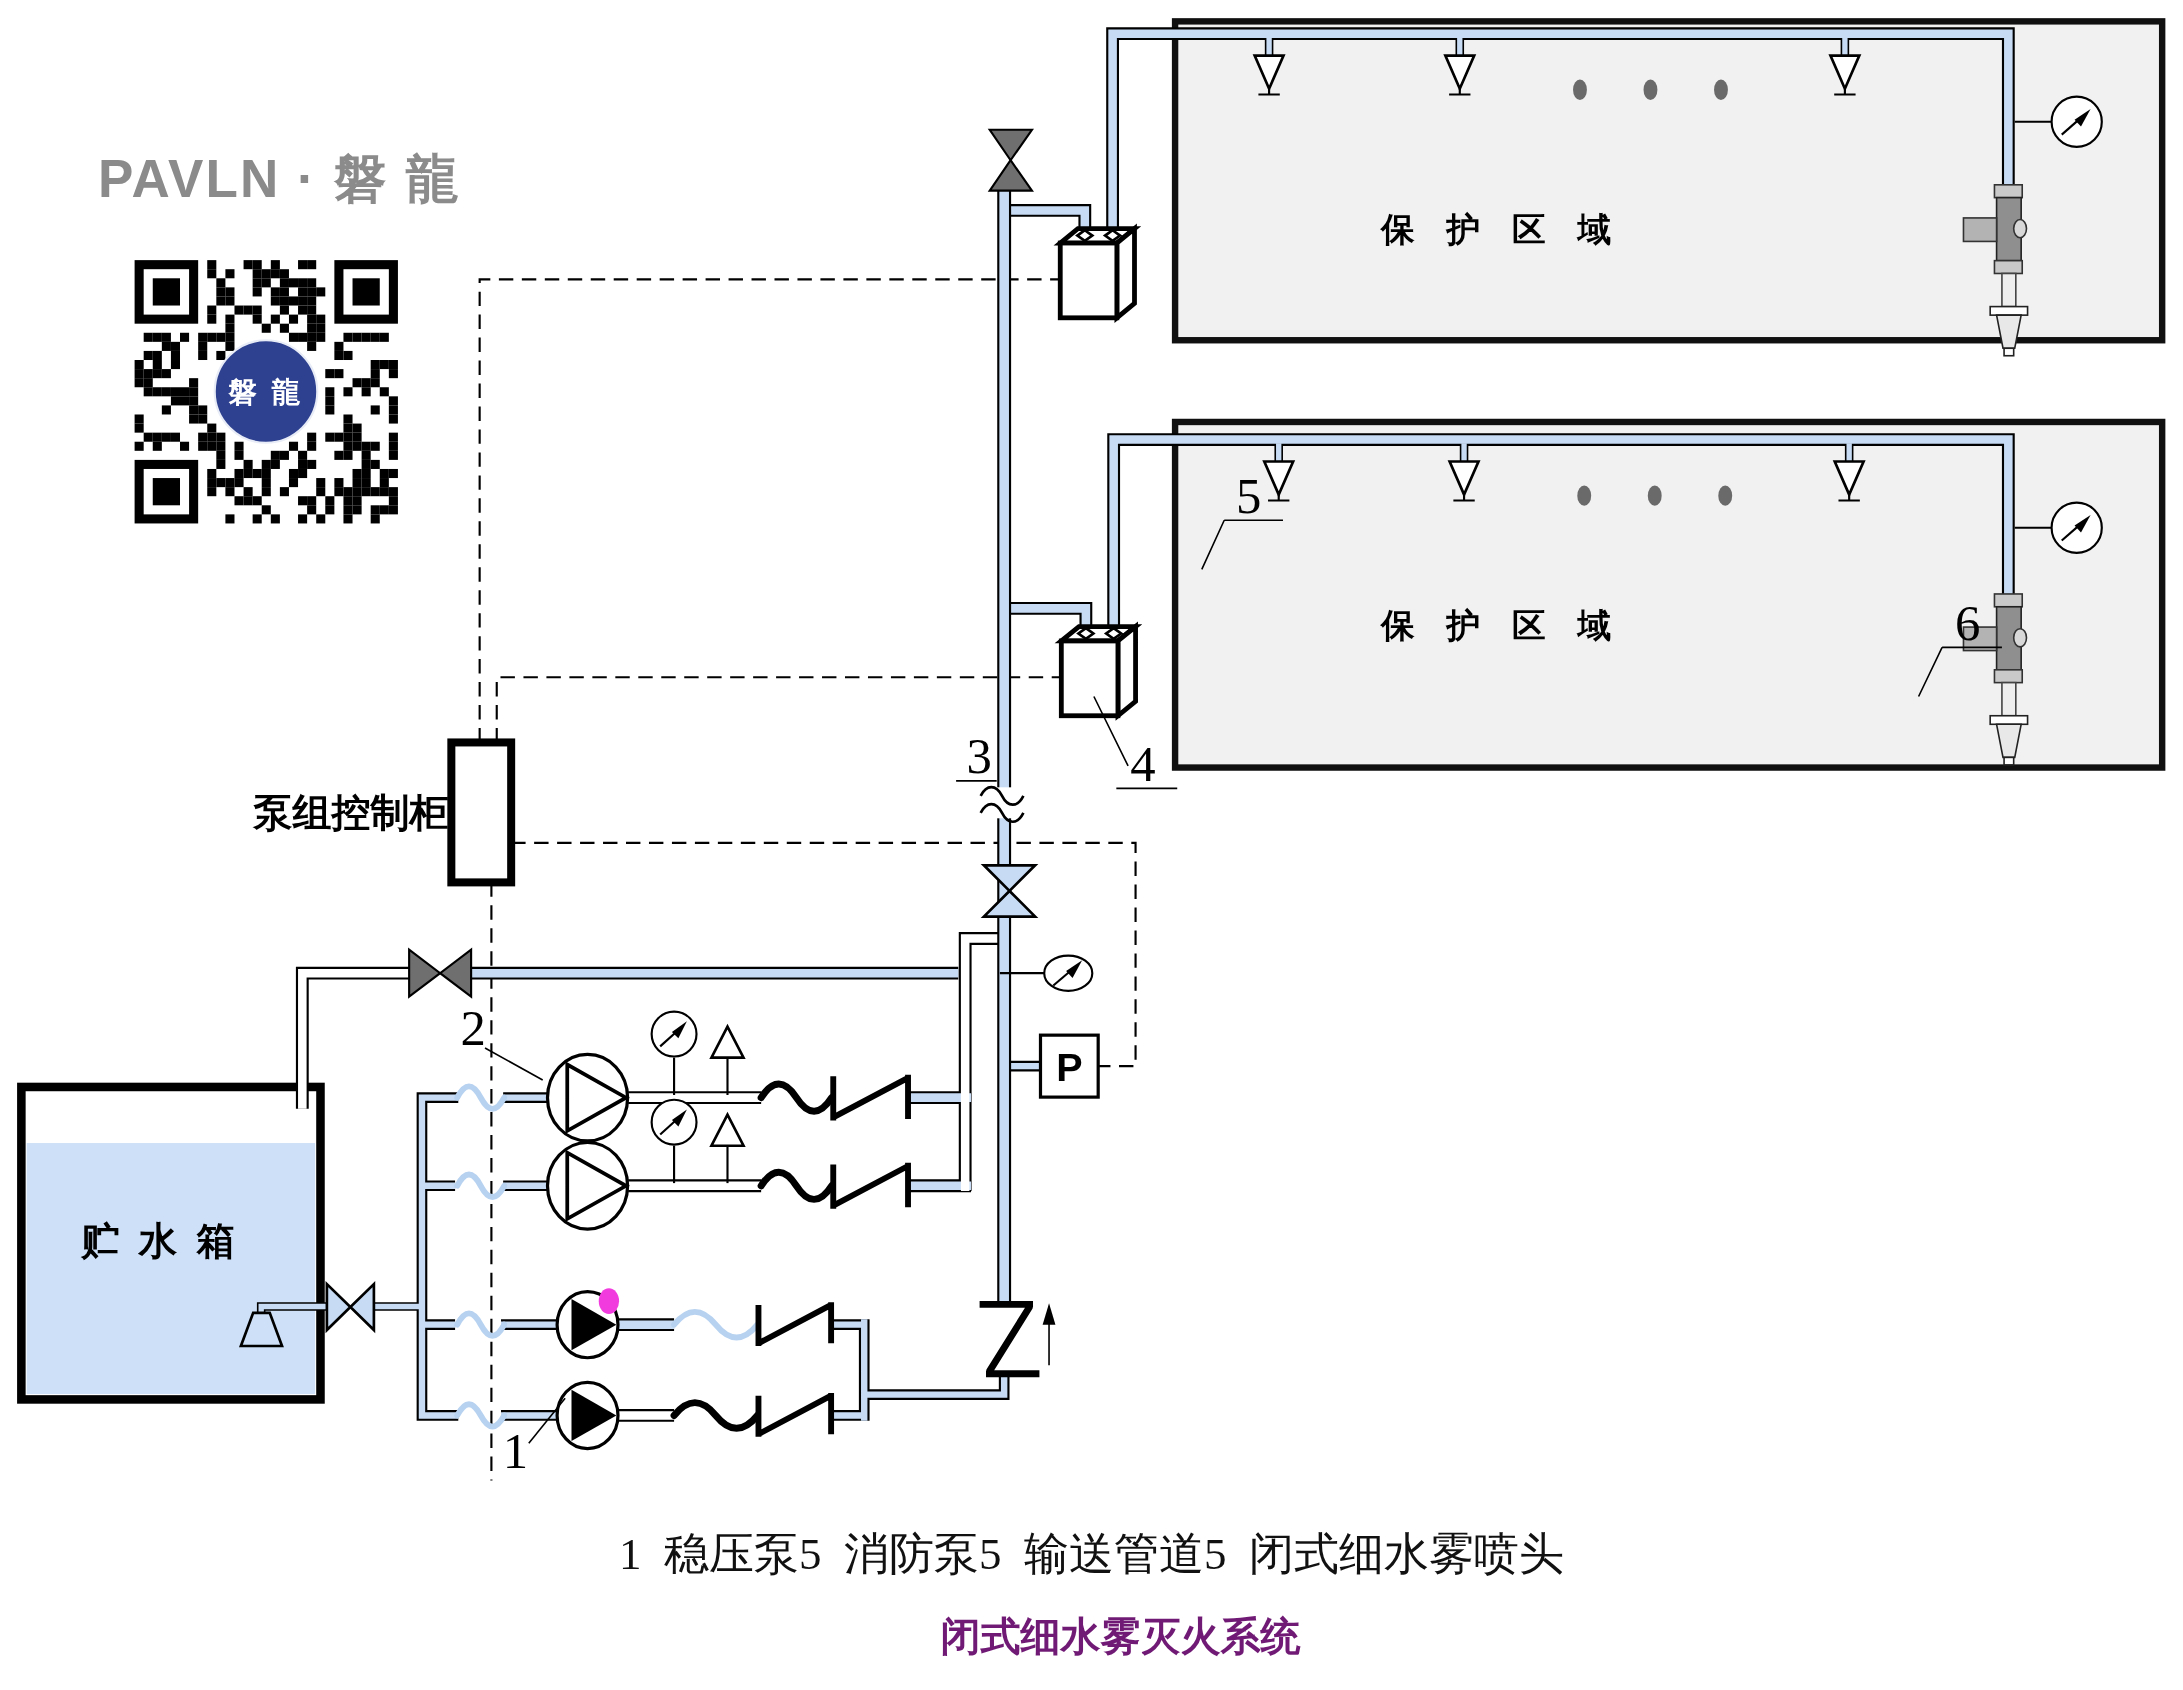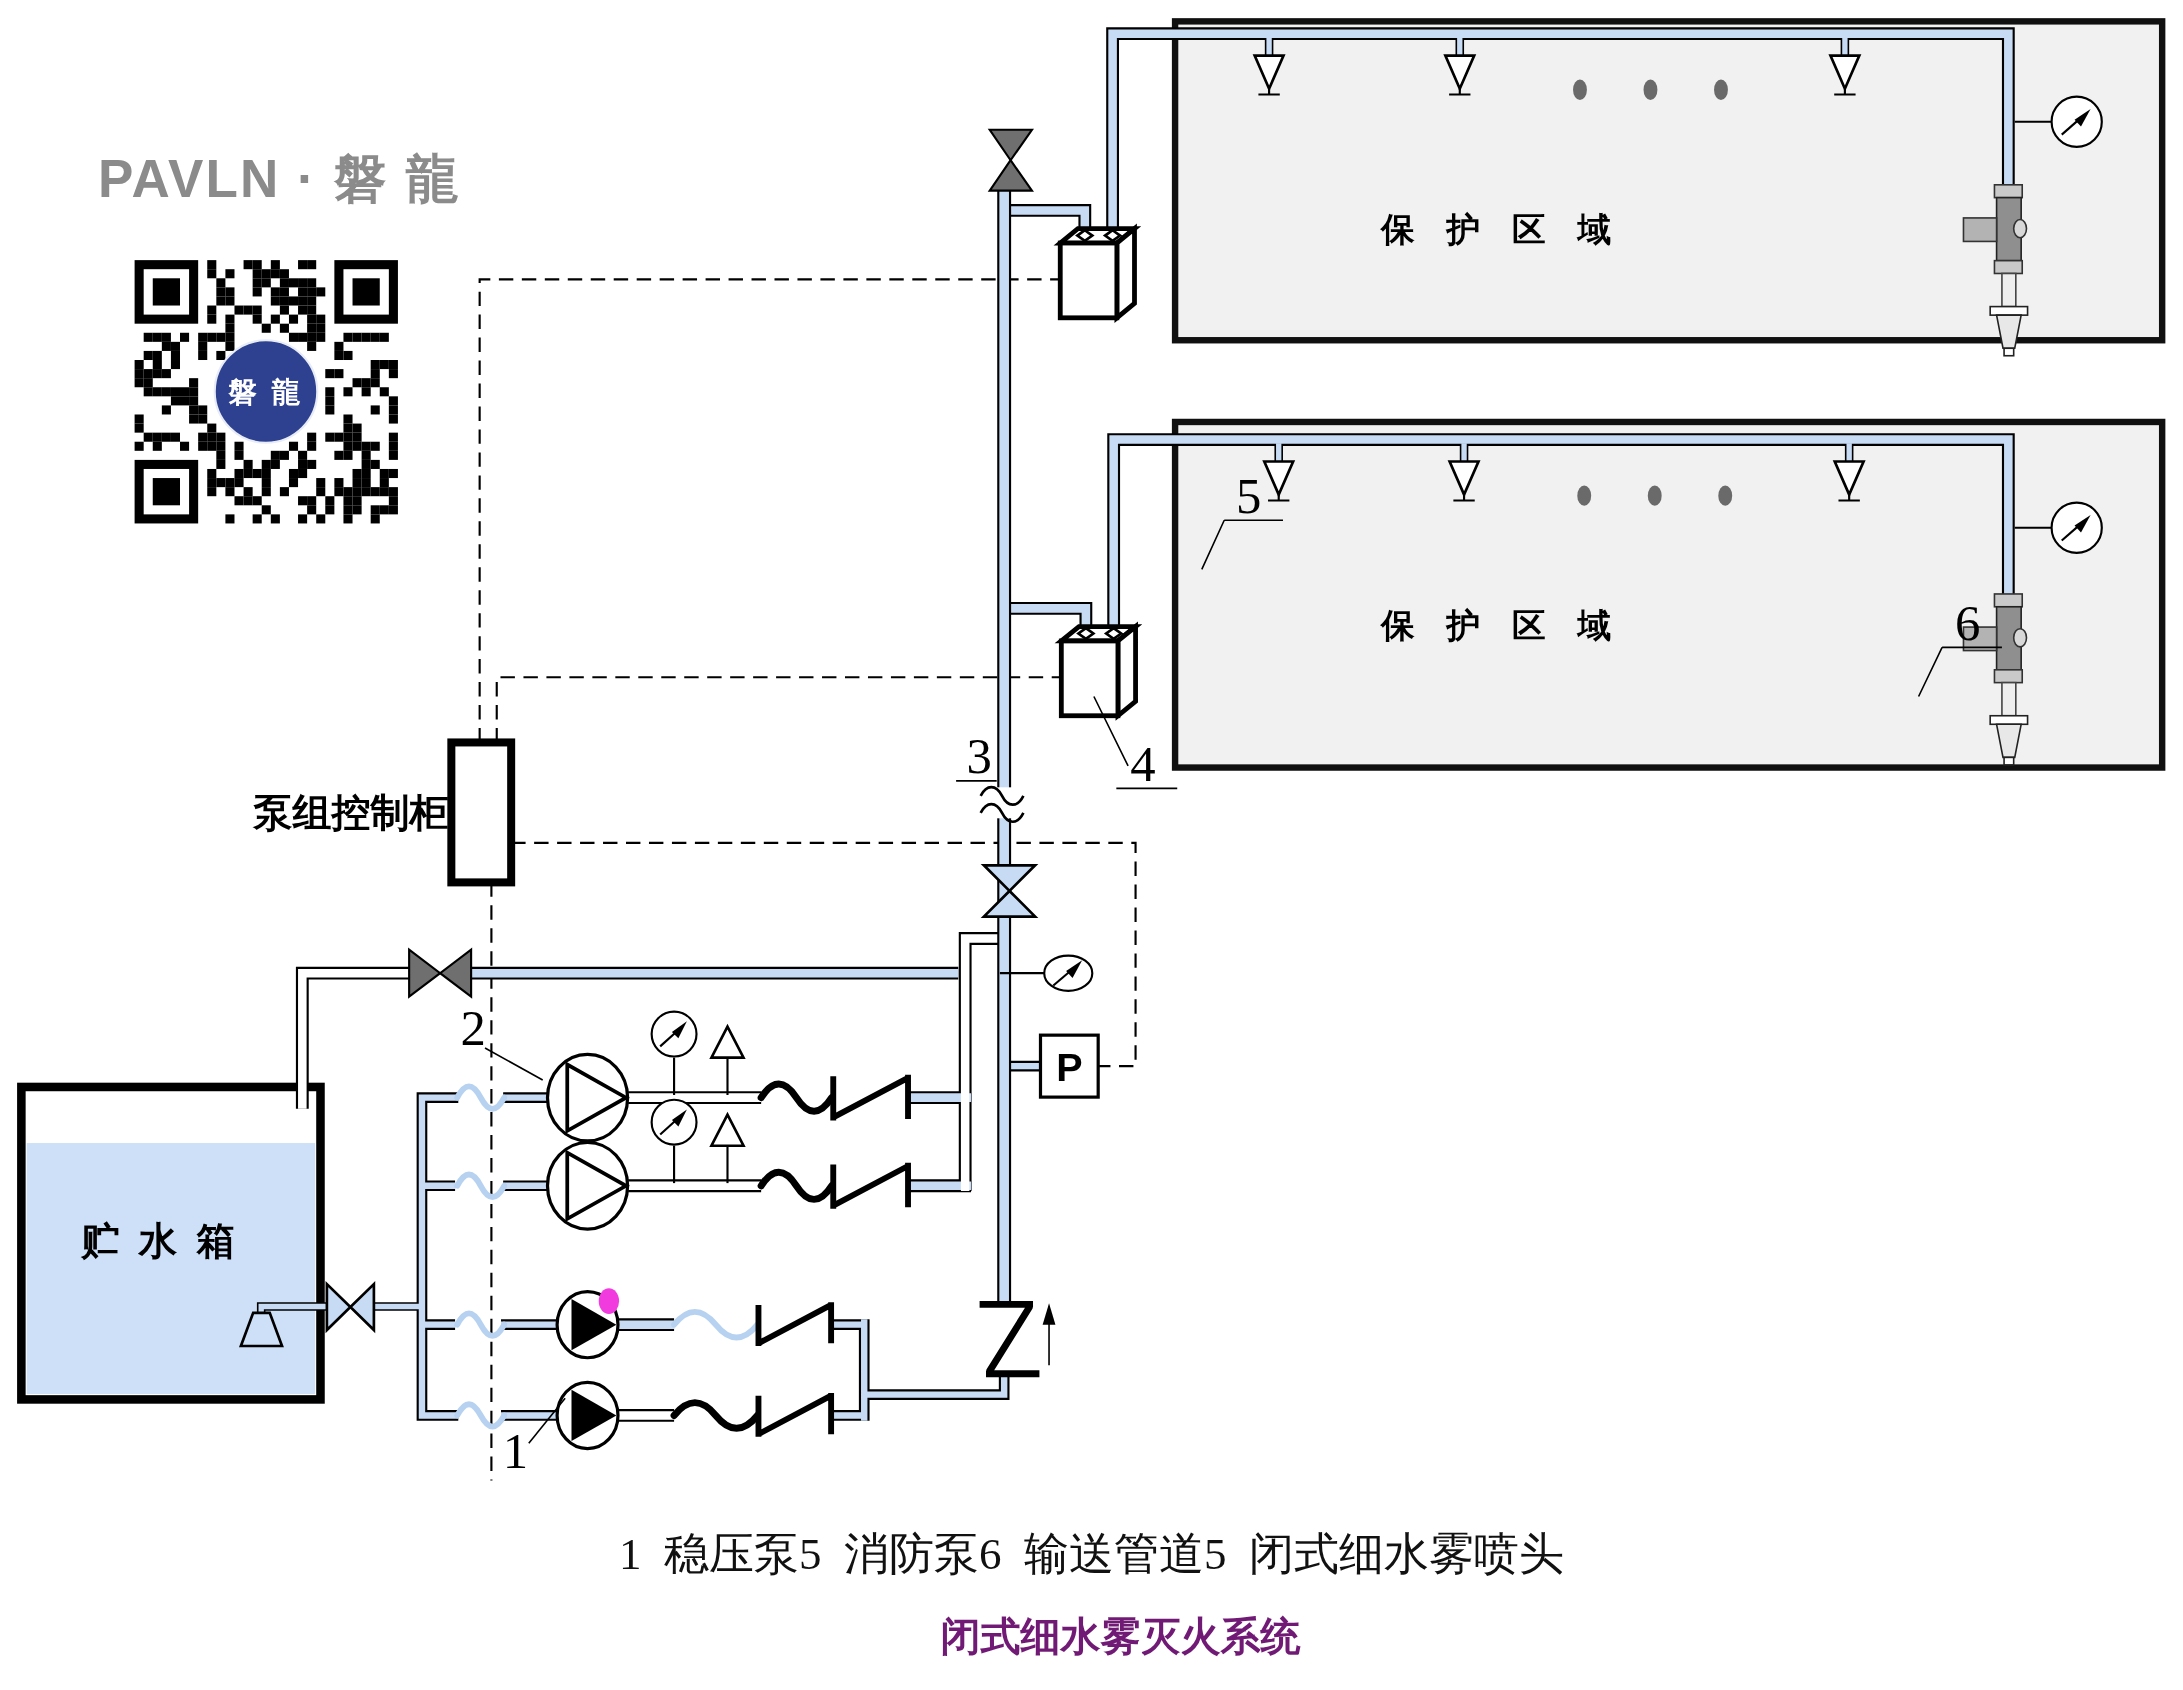--- a/index.html
+++ b/index.html
@@ -615,20 +615,20 @@
     <circle cx="246" cy="246" r="96" fill="var(--qr-blue)" stroke="#e8ecf6" stroke-width="4"></circle>
     <text class="qrt" x="246" y="266" text-anchor="middle">磐 龍</text>
   </g>
 </svg>
 
 <div class="logo">PAVLN · 磐 龍</div>
 
 <div class="legend">
   <span>1  稳压泵</span>
   <span>5  消防泵</span>
-  <span>6  输送管道</span>
+  <span>5  输送管道</span>
   <span>5  闭式细水雾喷头</span>
 </div>
 
 <div class="title">闭式细水雾灭火系统</div>
 
 </div>
 
 
 </body></html>

